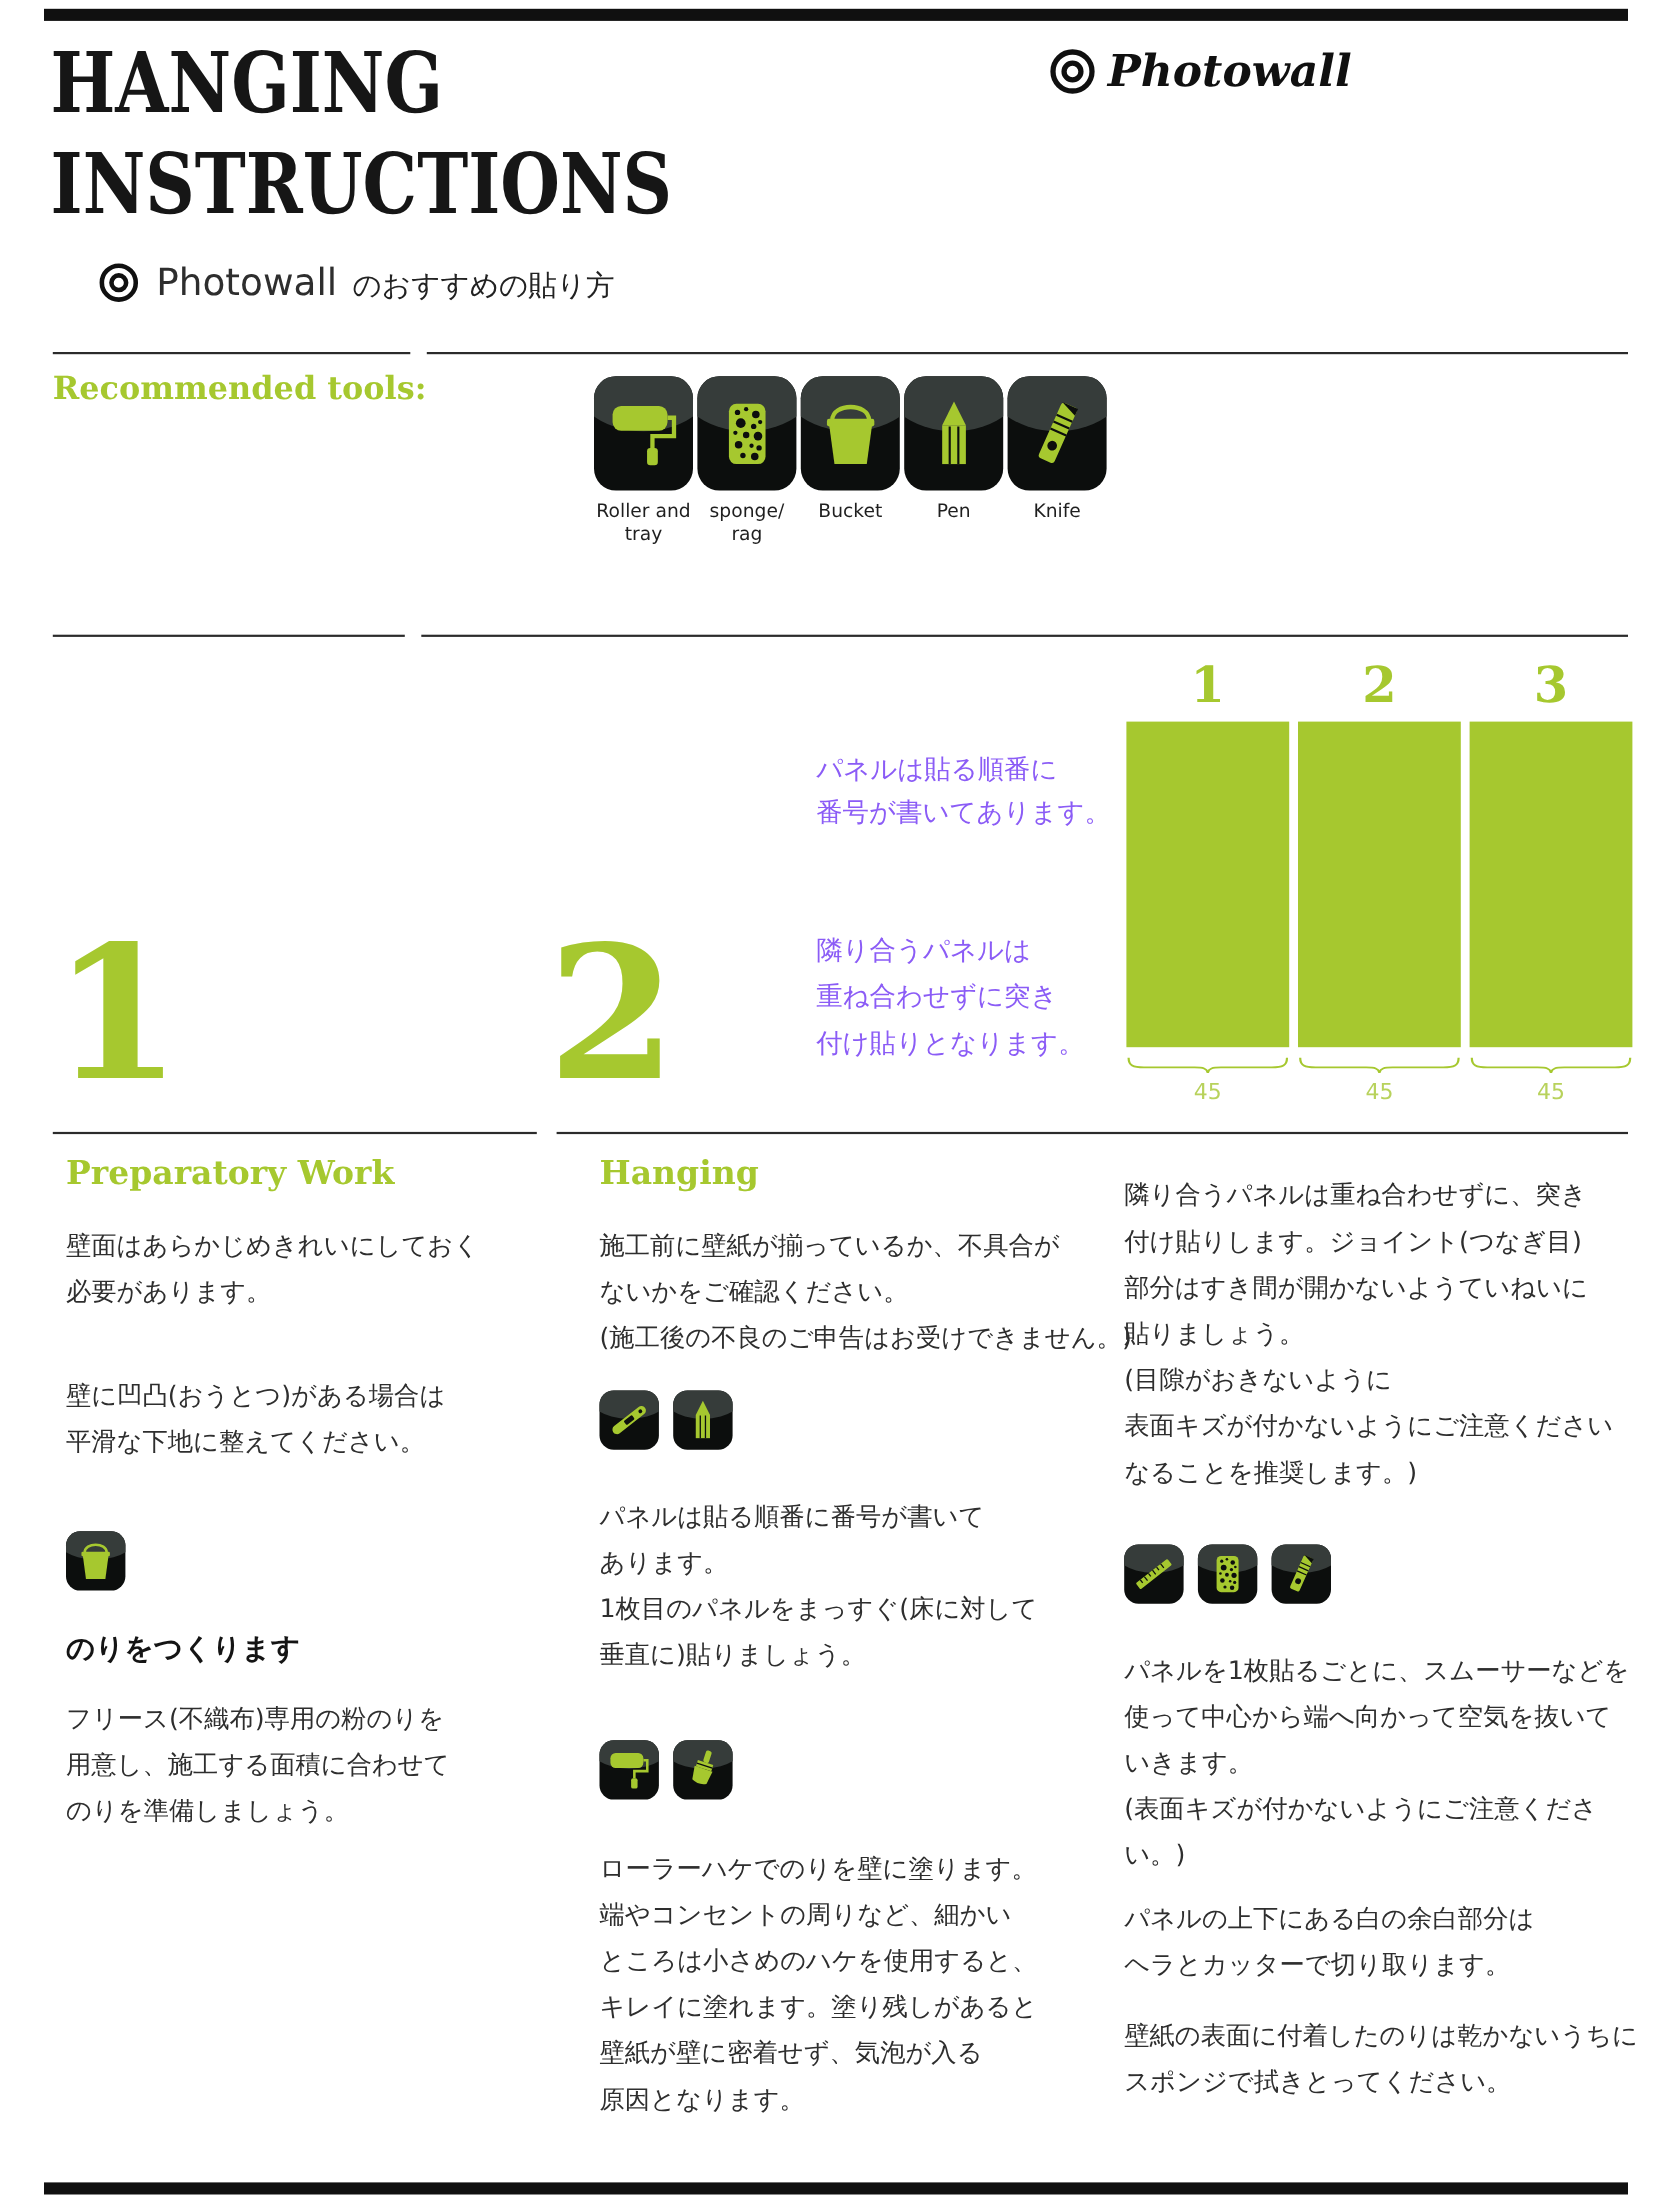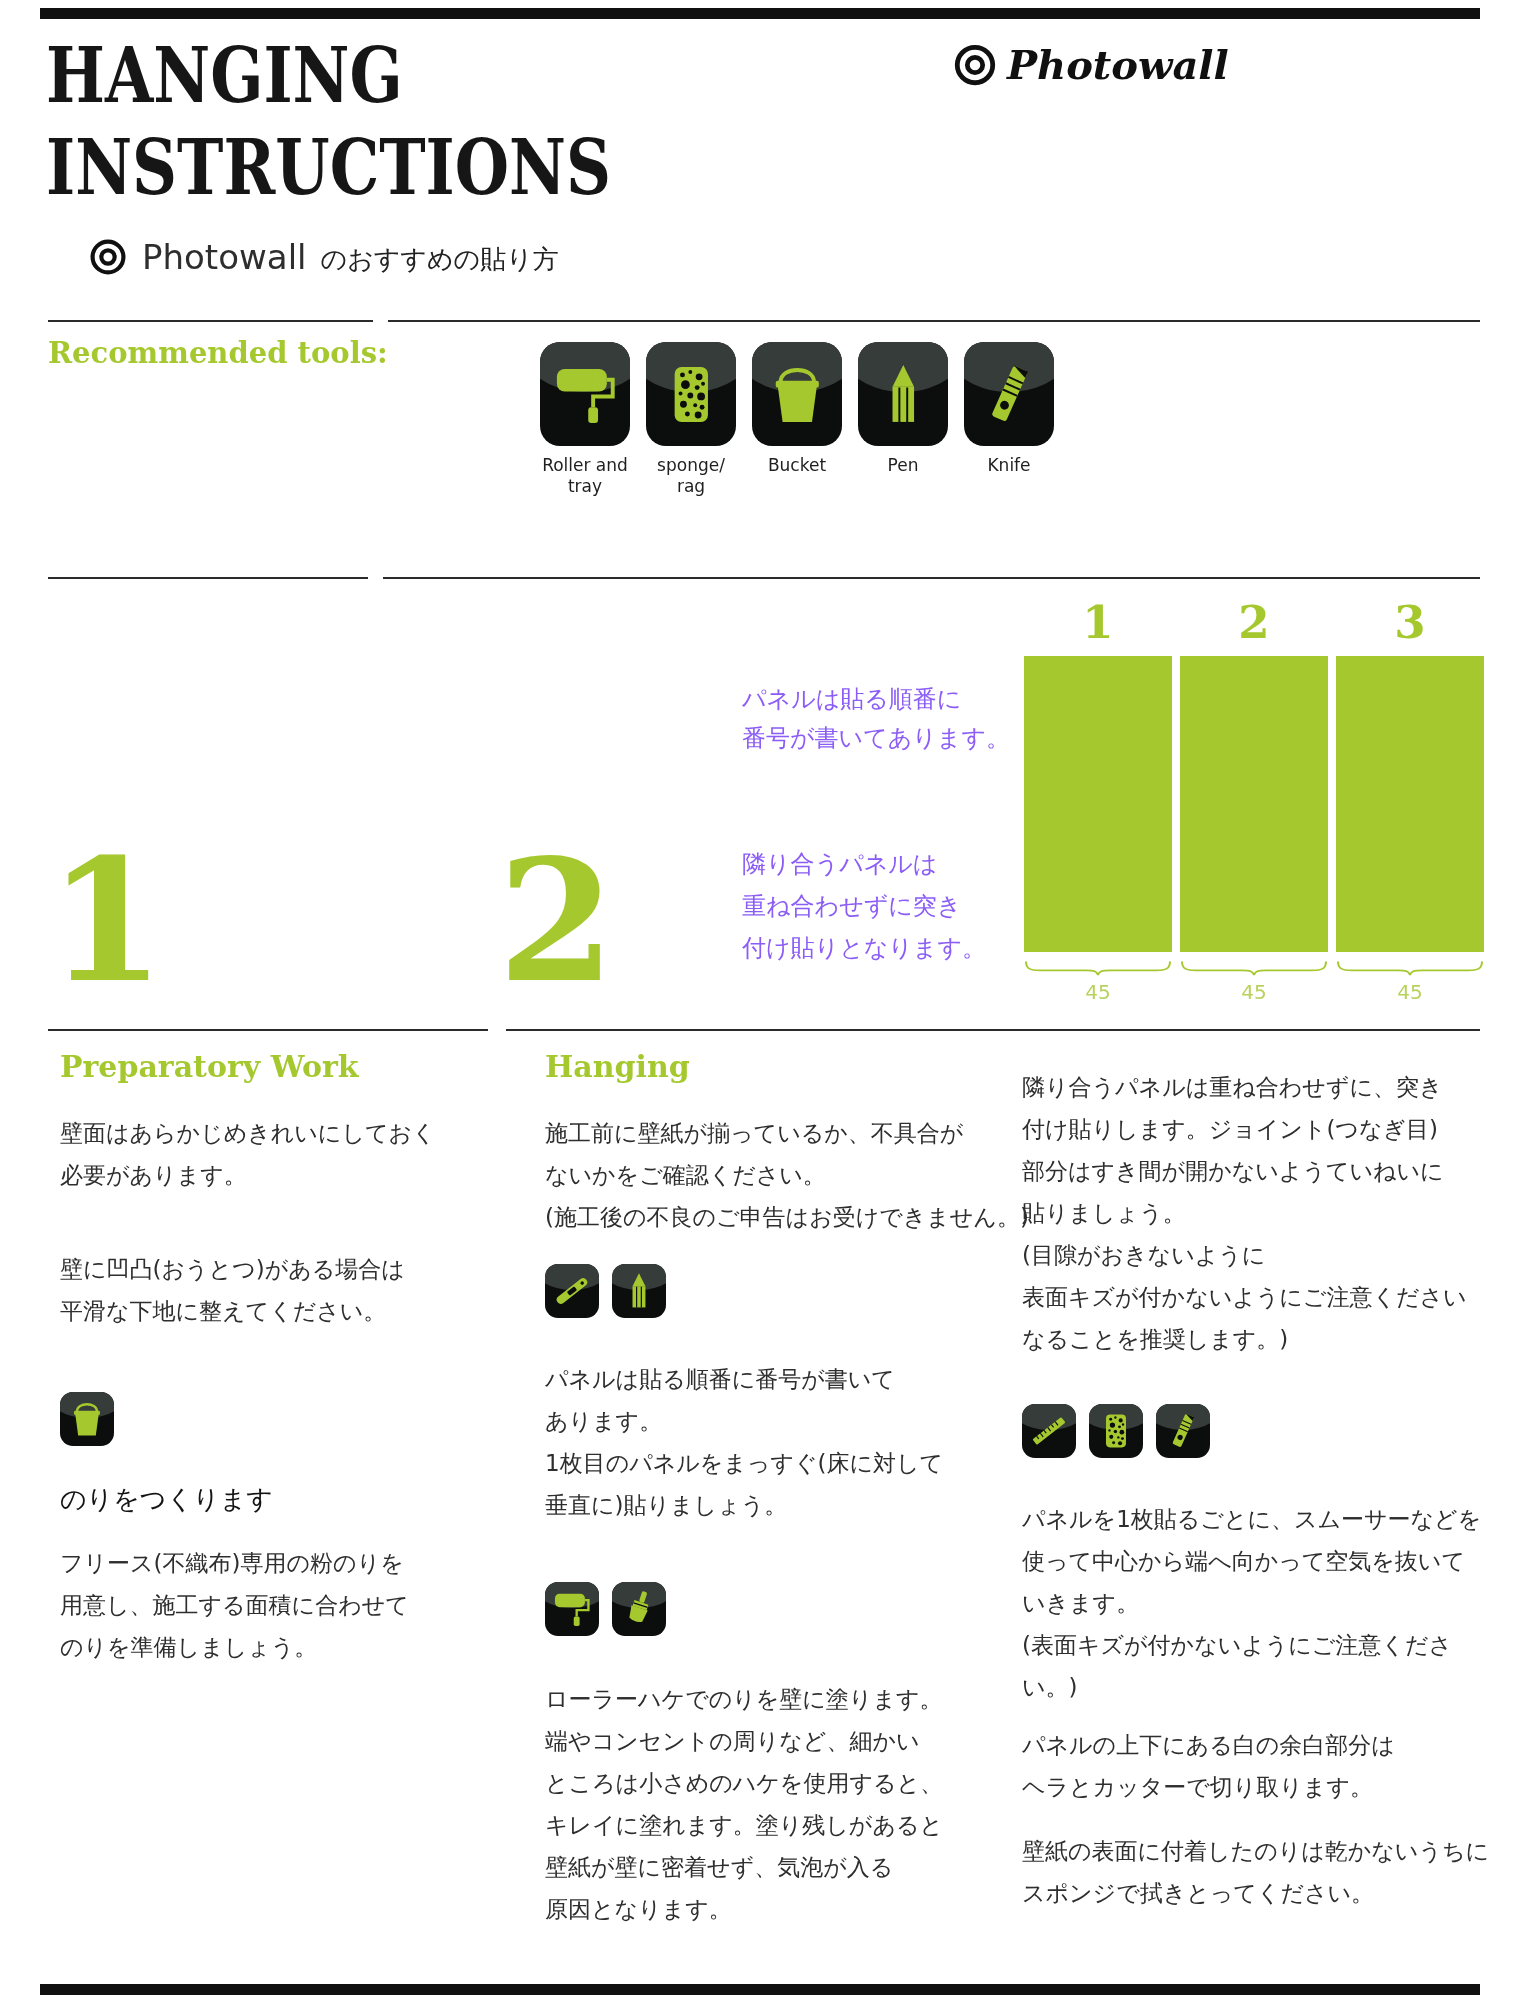--- a/index.html
+++ b/index.html
@@ -23,21 +23,21 @@
   .logo{display:flex;align-items:center;gap:9px;color:#101010;}
   .logo .word{font-family:"DejaVu Serif",serif;font-style:italic;font-weight:700;color:#101010;}
   #logo-main{position:absolute;left:952px;top:42px;}
   #logo-main .word{font-size:40px;line-height:46px;}
   #subrow{position:absolute;left:88px;top:236px;display:flex;align-items:center;gap:14px;}
   #subrow .word{font-size:34px;line-height:40px;}
   #subrow .suffix{font-size:26px;color:#222;padding-top:6px;}
   
   #rec-heading{position:absolute;left:48px;top:336px;color:var(--green);
     font-family:"DejaVu Serif",serif;font-weight:700;font-size:29px;}
-  #tools-row{position:absolute;left:540px;top:342px;display:flex;gap:16px;justify-content:space-between;}
+  #tools-row{position:absolute;left:540px;top:342px;display:flex;gap:4px;justify-content:space-between;}
   .tool{width:90px;display:flex;flex-direction:column;align-items:center;}
   .chip{position:relative;background:var(--chip-bg);border-radius:20px;overflow:hidden;
     width:90px;height:104px;flex:none;}
   .chip::before{content:"";position:absolute;left:-28%;top:-62%;width:156%;height:110%;
     background:var(--chip-gloss);border-radius:50%;}
   .chip svg{position:absolute;z-index:1;left:13%;top:13%;width:74%;height:74%;color:var(--green);}
   .chip.small{width:54px;height:54px;border-radius:13px;}
   .tool .lbl{margin-top:9px;font-size:17px;line-height:21px;text-align:center;
     color:#1f1f1f;white-space:pre-line;}
   
@@ -54,21 +54,21 @@
   .prect{width:148px;height:296px;background:var(--green);margin-top:6px;}
   .pbrace{width:148px;height:16px;margin-top:8px;color:var(--green);}
   .plbl{margin-top:4px;font-size:20px;color:var(--green-light);}
   
   .col{position:absolute;}
   #col1{left:60px;top:1048px;width:440px;}
   #col2{left:545px;top:1048px;width:505px;}
   #col3{left:1022px;top:1066px;width:482px;}
   .col h2{font-family:"DejaVu Serif",serif;font-weight:700;font-size:30px;line-height:38px;color:var(--green);}
   .jp{font-size:23px;line-height:42px;white-space:pre-line;color:#2e2e2e;}
-  .glue-head{font-size:26px;line-height:34px;font-weight:normal;color:#141414;}
+  .glue-head{font-size:26px;line-height:34px;font-weight:bold;color:#141414;}
   .iconrow{display:flex;gap:13px;}
 </style>
 </head>
 <body>
 
 <svg width="0" height="0" style="position:absolute" aria-hidden="true">
   <defs>
     <symbol id="i-ring" viewBox="0 0 48 48">
       <circle cx="24" cy="24" r="18.5" fill="none" stroke="currentColor" stroke-width="5"></circle>
       <circle cx="24" cy="24" r="8" fill="none" stroke="currentColor" stroke-width="5"></circle>

